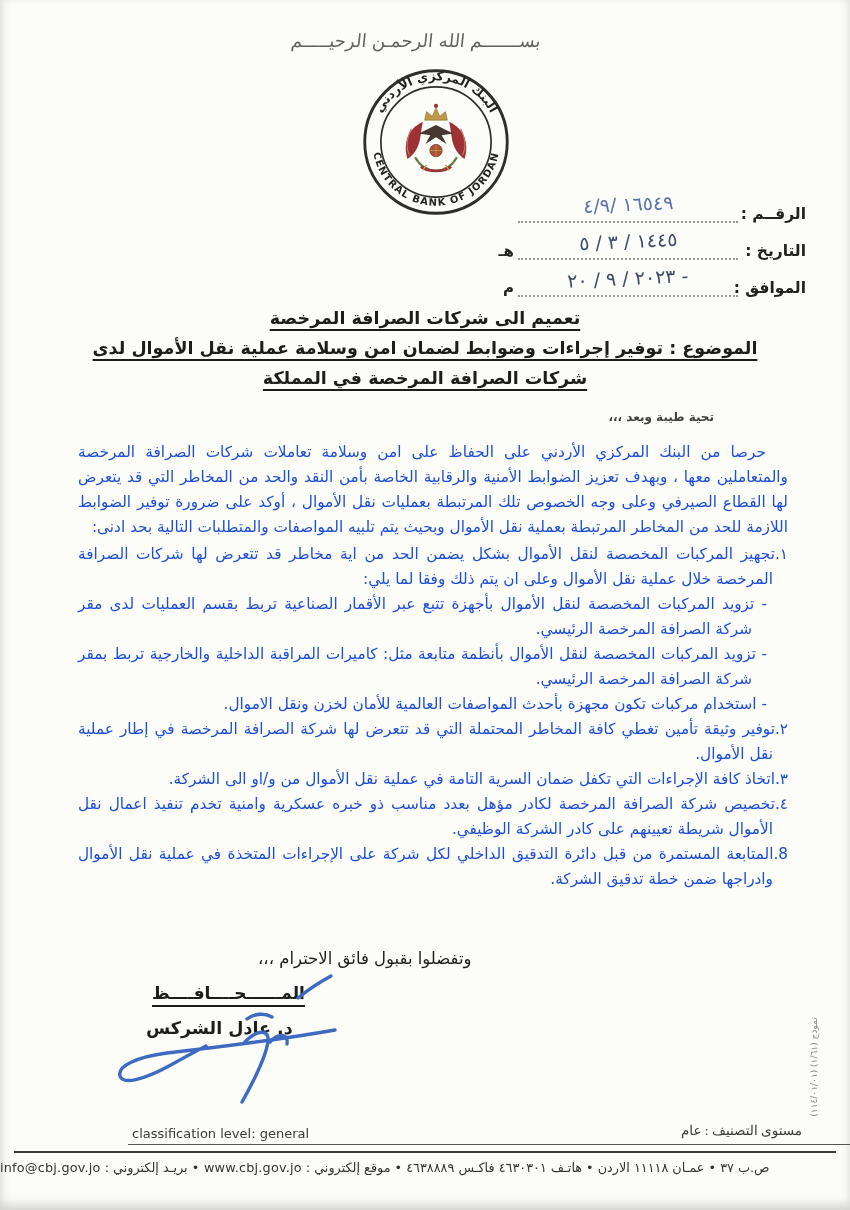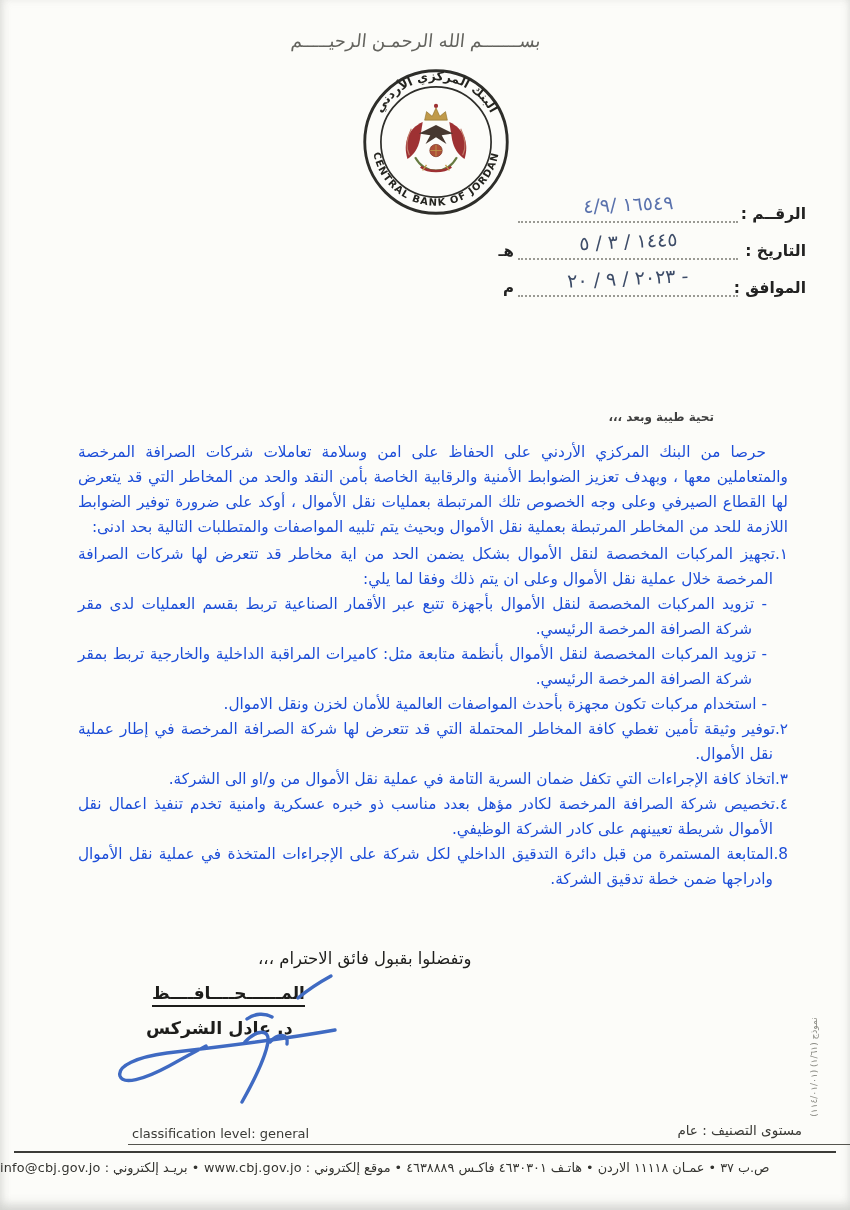--- a/index.html
+++ b/index.html
@@ -67,21 +67,21 @@
     position:absolute;right:-34px;top:1062px;width:140px;
     transform:rotate(-90deg);
     font-size:9px;color:#8c8c85;text-align:center;letter-spacing:1px;
   }
   
   .class-en{
     position:absolute;top:1126px;left:132px;
     font-size:13px;color:#3a3a36;direction:ltr;
     font-family:"DejaVu Sans",sans-serif;
   }
-  .class-ar{position:absolute;top:1122px;right:48px;font-size:13.5px;color:#3a3a36;}
+  .class-ar{position:absolute;top:1122px;right:48px;font-size:13.5px;color:#3a3a36;font-family:Liberation Serif, serif;}
   .rule-thin{position:absolute;top:1144px;left:128px;right:0;border-top:1.5px solid #55554f;}
   .rule-main{position:absolute;top:1151px;left:14px;right:14px;border-top:2.5px solid #3c3c38;}
   .contact{
     position:absolute;top:1160px;left:0;right:0;
     text-align:left;font-size:12.8px;color:#33332f;letter-spacing:.2px;
   }
 </style>
 </head>
 <body>
 
@@ -130,20 +130,25 @@
       <span class="ref-line"><span class="hand">١٤٤٥ / ٣ / ٥</span></span>
       <span class="ref-suffix">هـ</span>
     </div>
     <div class="ref-row">
       <span class="ref-label">الموافق :</span>
       <span class="ref-line"><span class="hand">٢٠٢٣ / ٩ / ٢٠ -</span></span>
       <span class="ref-suffix">م</span>
     </div>
   </div>
 
+  <div class="subject">
+    <div><span>تعميم الى شركات الصرافة المرخصة</span></div>
+    <div><span>الموضوع : توفير إجراءات وضوابط لضمان امن وسلامة عملية نقل الأموال لدى</span></div>
+    <div><span>شركات الصرافة المرخصة في المملكة</span></div>
+  </div>
 
   <div class="greeting">تحية طيبة وبعد ،،،</div>
 
   <div class="body-text">
     <p class="intro">حرصا من البنك المركزي الأردني على الحفاظ على امن وسلامة تعاملات شركات الصرافة المرخصة والمتعاملين معها ، وبهدف تعزيز الضوابط الأمنية والرقابية الخاصة بأمن النقد والحد من المخاطر التي قد يتعرض لها القطاع الصيرفي وعلى وجه الخصوص تلك المرتبطة بعمليات نقل الأموال ، أوكد على ضرورة توفير الضوابط اللازمة للحد من المخاطر المرتبطة بعملية نقل الأموال وبحيث يتم تلبيه المواصفات والمتطلبات التالية بحد ادنى:</p>
     <p class="num-item">١.تجهيز المركبات المخصصة لنقل الأموال بشكل يضمن الحد من اية مخاطر قد تتعرض لها شركات الصرافة المرخصة خلال عملية نقل الأموال وعلى ان يتم ذلك وفقا لما يلي:</p>
     <p class="sub-item">- تزويد المركبات المخصصة لنقل الأموال بأجهزة تتبع عبر الأقمار الصناعية تربط بقسم العمليات لدى مقر شركة الصرافة المرخصة الرئيسي.</p>
     <p class="sub-item">- تزويد المركبات المخصصة لنقل الأموال بأنظمة متابعة مثل: كاميرات المراقبة الداخلية والخارجية تربط بمقر شركة الصرافة المرخصة الرئيسي.</p>
     <p class="sub-item">- استخدام مركبات تكون مجهزة بأحدث المواصفات العالمية للأمان لخزن ونقل الاموال.</p>
     <p class="num-item">٢.توفير وثيقة تأمين تغطي كافة المخاطر المحتملة التي قد تتعرض لها شركة الصرافة المرخصة في إطار عملية نقل الأموال.</p>

